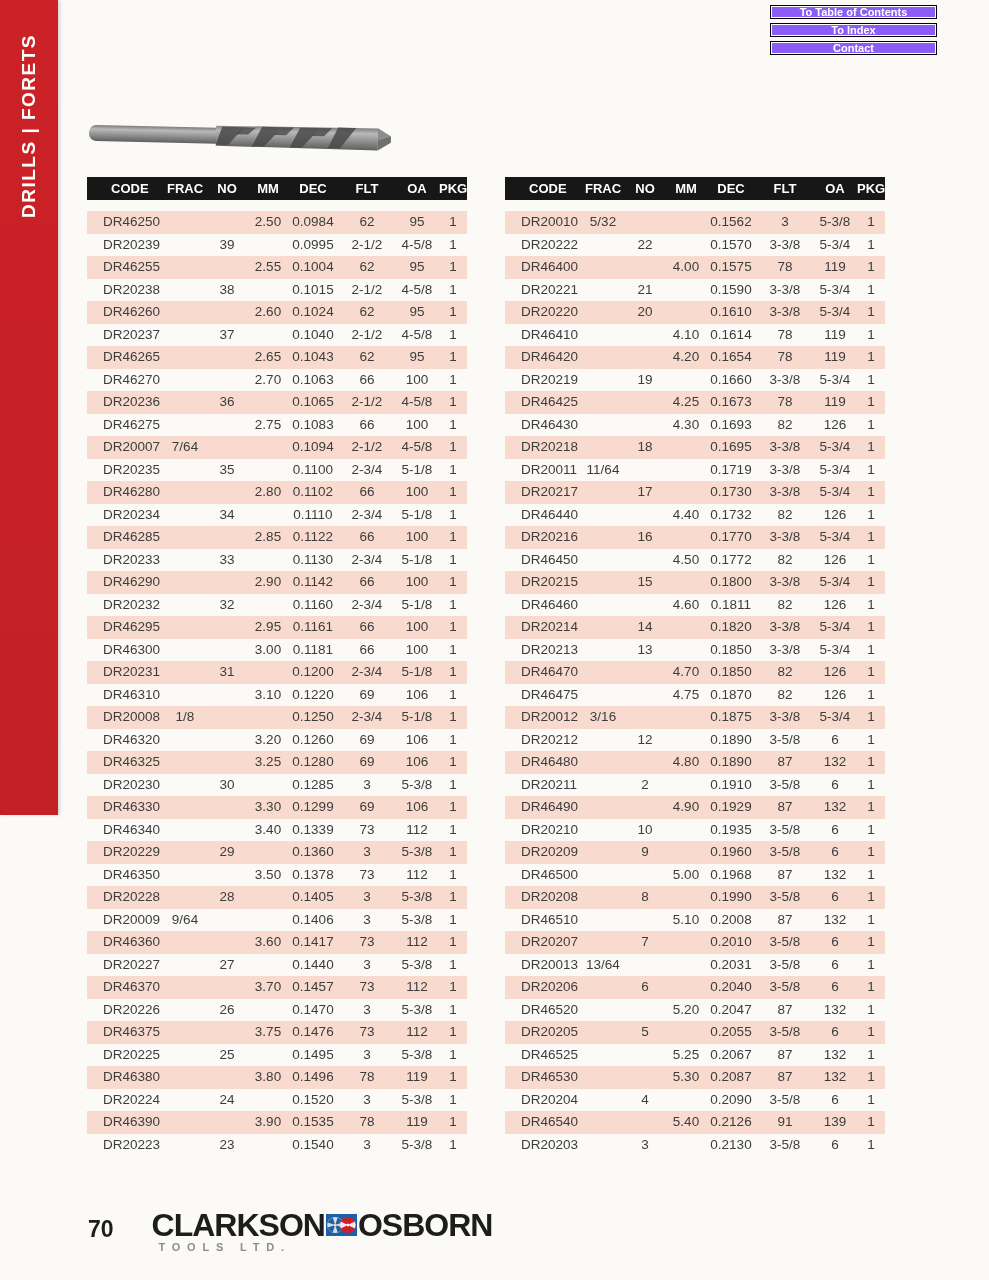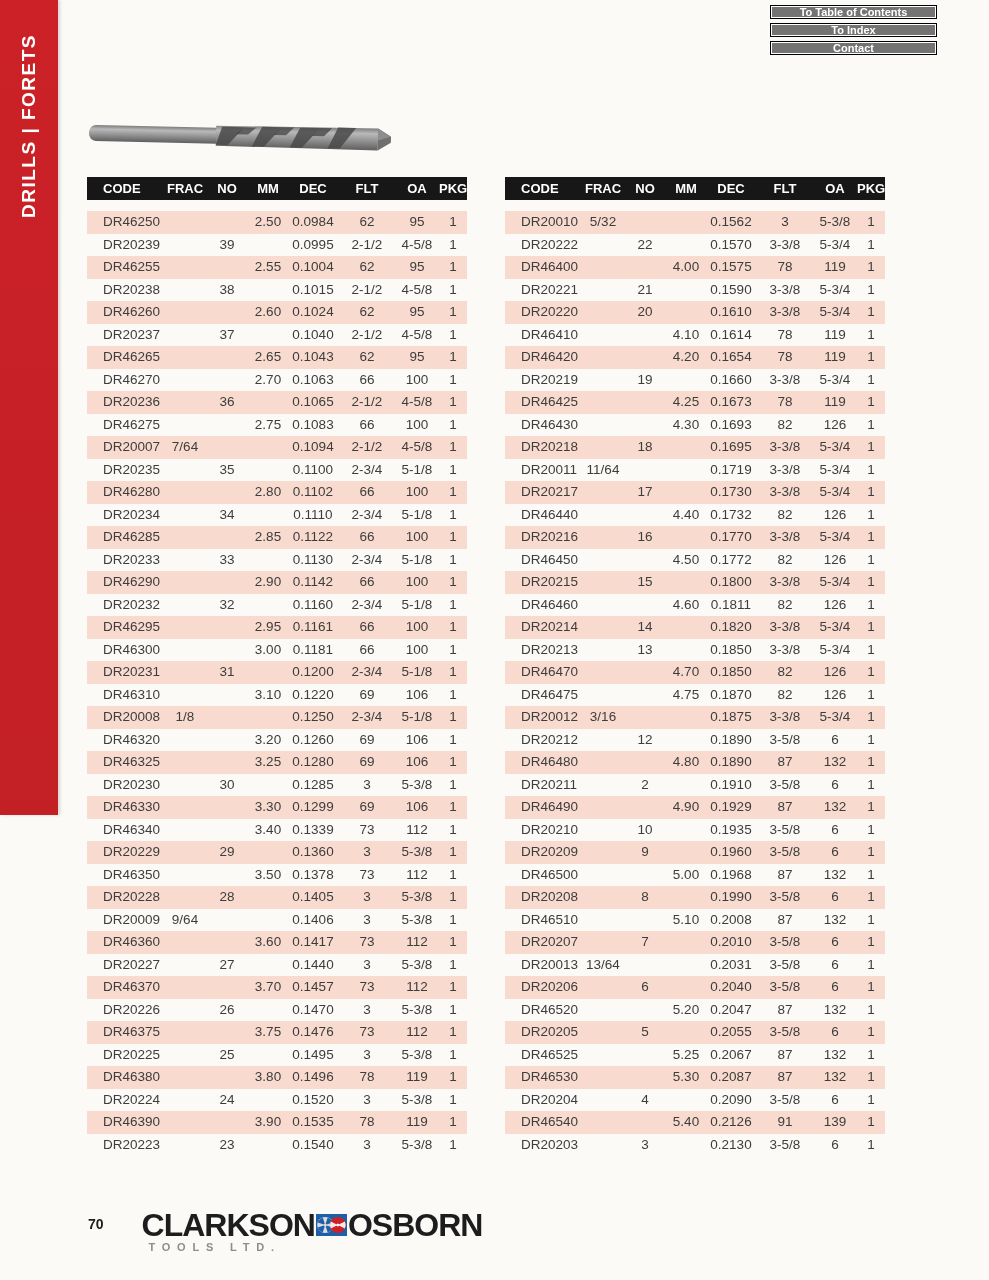--- a/index.html
+++ b/index.html
@@ -22,21 +22,21 @@
     position:absolute; left:17px; top:218px;
     transform:rotate(-90deg); transform-origin:0 0;
     white-space:nowrap;
     color:#fff; font-weight:bold; font-size:19px; letter-spacing:1.5px;
     line-height:24px;
   }
   
   .nav { position:absolute; left:770px; top:5px; width:167px; }
   .nav-btn {
     display:block; width:100%; height:14px; margin-bottom:4px;
-    background:#737373; border:1px solid #000; outline:1px solid #fff; outline-offset:-2px;
+    background:#8b5cf6; border:1px solid #000; outline:1px solid #fff; outline-offset:-2px;
     color:#fff; font-weight:bold; font-size:11px; line-height:12px;
     text-align:center; cursor:pointer;
   }
   
   .title {
     position:absolute; top:68px; right:234px;
     text-align:right; color:#cc2127;
     font-weight:bold; font-size:37px; line-height:38px; letter-spacing:-1px;
   }
   
@@ -46,33 +46,33 @@
   .tbl-left  { left:87px; }
   .tbl-right { left:505px; }
   .tbl-head {
     display:grid; grid-template-columns:78px 40px 44px 38px 52px 56px 44px 28px;
     height:23px; align-items:center;
     background:#171717; color:#fff;
     font-weight:bold; font-size:13px;
     margin-bottom:11px;
   }
   .tbl-head span { text-align:center; }
-  .tbl-head span:first-child { text-align:left; padding-left:16px; }
+  .tbl-head span:first-child { text-align:left; padding-left:24px; }
   .tbl-body { width:380px; }
   .trow {
     display:grid; grid-template-columns:78px 40px 44px 38px 52px 56px 44px 28px;
     height:22.5px; align-items:center;
     font-size:13.5px; color:#3d3d3d;
   }
   .trow:nth-child(odd) { background:#f8dbce; }
   .trow div { text-align:center; line-height:22.5px; }
   .trow div:first-child { text-align:left; padding-left:16px; }
   
   .footer { position:absolute; left:88px; top:1210px; display:flex; align-items:flex-start; }
-  .page-num { font-weight:bold; font-size:14px; color:#1c1c1c; padding-top:6px; }
+  .page-num { font-weight:bold; font-size:23px; color:#1c1c1c; padding-top:6px; }
   .brand { margin-left:38px; }
   .brand-row { display:flex; align-items:center; }
   .brand-word {
     font-weight:bold; font-size:32px; letter-spacing:-1px; color:#1d1d1d; line-height:30px;
   }
   .brand-emblem { width:31px; height:22px; margin:0 1px; }
   .brand-sub {
     margin-top:1px; font-size:11px; color:#8d8d8d;
     letter-spacing:0.62em; text-indent:0.62em; font-weight:bold;
   }

